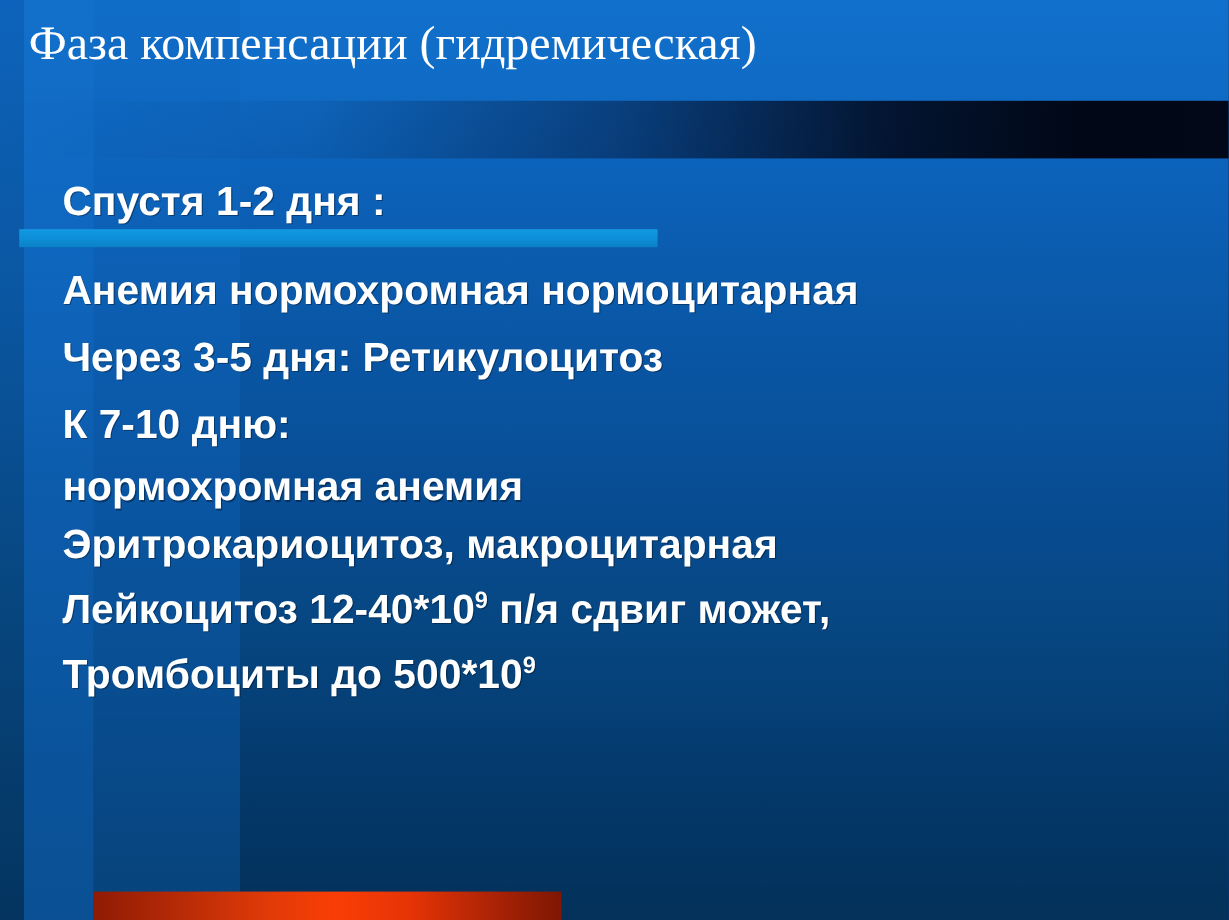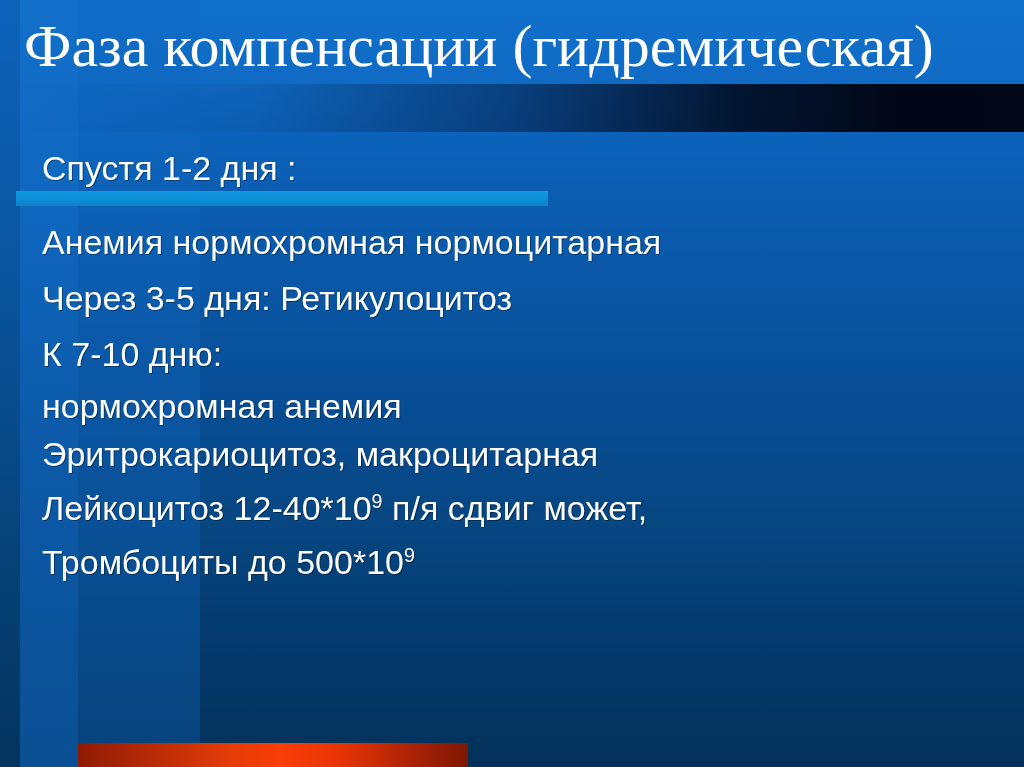--- a/index.html
+++ b/index.html
@@ -90,39 +90,39 @@
     left: 0; top: 0;
     width: 1024px; height: 86px;
     background: linear-gradient(180deg, #1171cd 0%, #0f6ac4 100%);
     opacity: .9;
   }
 
   
   .title {
     position: absolute;
     left: 24px;
-    top: 16px;
+    top: 6px;
     width: 980px;
     color: #ffffff;
     font-family: "Liberation Serif", "DejaVu Serif", serif;
-    font-size: 60px;
+    font-size: 40px;
     line-height: 60px;
     font-weight: 400;
     white-space: nowrap;
     letter-spacing: 0px;
   }
 
   
   .body-block {
     position: absolute;
-    left: 12px;
+    left: 22px;
     top: 140px;
     width: 1000px;
     color: #ffffff;
-    font-weight: normal;
+    font-weight: bold;
     font-size: 34px;
     line-height: 56px;
     letter-spacing: 0px;
     text-shadow: 1px 1px 0 rgba(0,0,0,.35);
   }
   .line {
     white-space: nowrap;
     padding-left: 30px;
   }
   .line.tight { line-height: 48px; }

